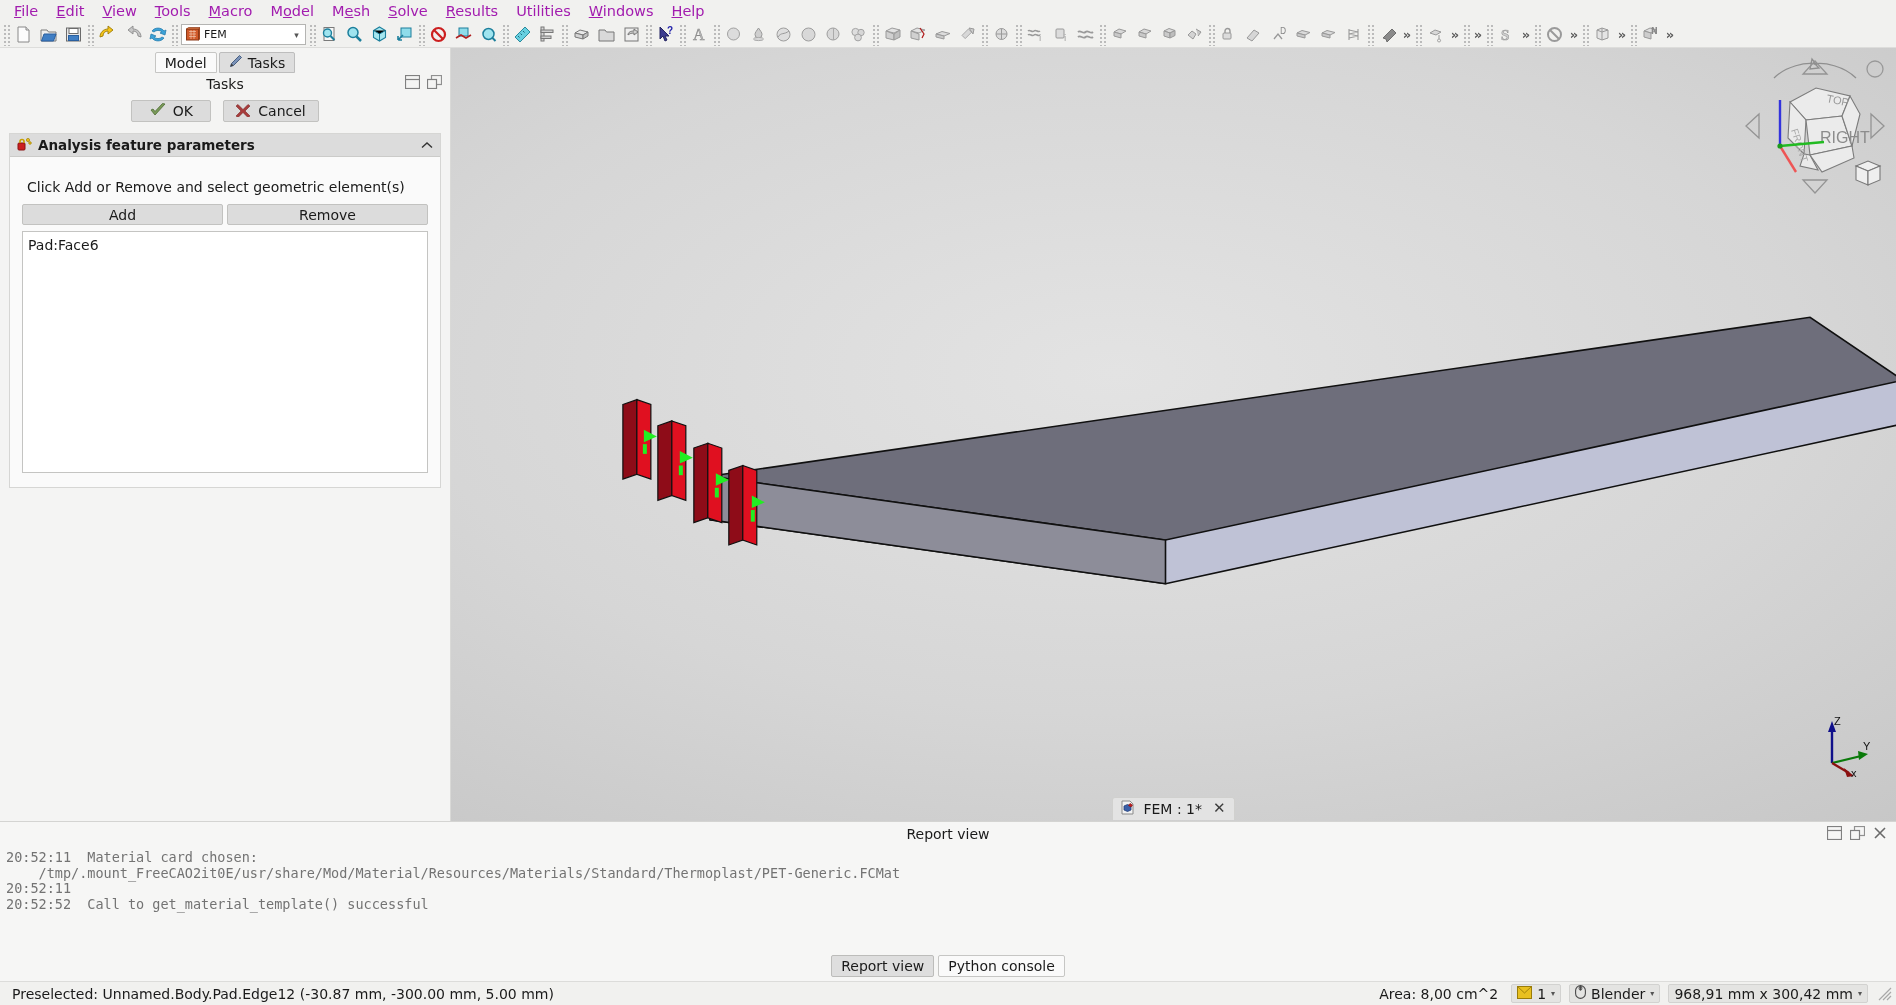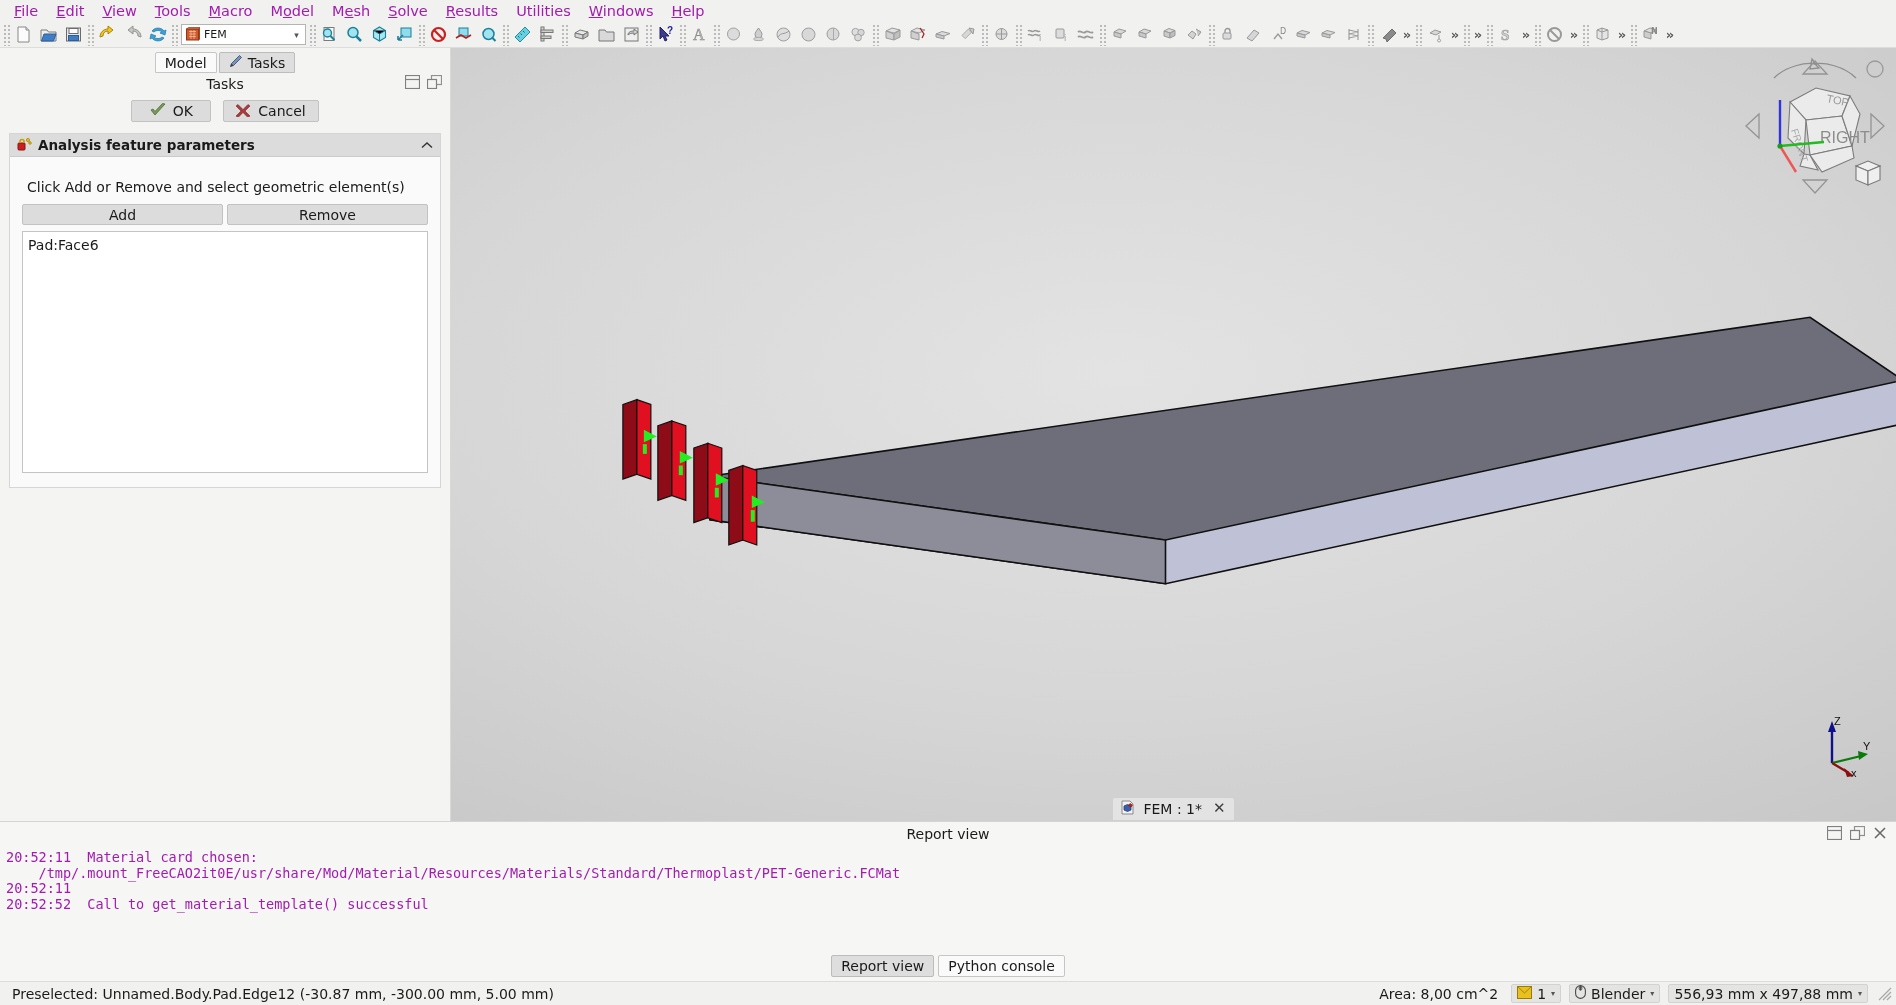--- a/index.html
+++ b/index.html
@@ -215,21 +215,21 @@
   }
   .report-log {
     flex: 1 1 auto;
     background: #f6f6f5;
     font-family: "DejaVu Sans Mono", "Liberation Mono", monospace;
     font-size: 13.5px;
     line-height: 15.5px;
     padding: 4px 6px 0 6px;
     white-space: pre;
     overflow: hidden;
-    color: #a21caf;
+    color: #737373;
   }
   .bottom-tabs {
     height: 30px;
     display: flex; align-items: center; justify-content: center; gap: 4px;
     flex: 0 0 auto;
   }
   .btab {
     height: 22px; padding: 0 9px;
     display: flex; align-items: center;
     font-size: 14px;
@@ -877,21 +877,21 @@
         <svg width="11" height="14" viewBox="0 0 11 14">
             <rect x="0.6" y="0.6" width="9.8" height="12.8" rx="4.9" fill="none" stroke="#4a4a4a" stroke-width="1.1"></rect>
             <path d="M5.5 0.8v4.4" stroke="#4a4a4a" stroke-width="1.1"></path>
             <ellipse cx="5.5" cy="3.2" rx="1.4" ry="2" fill="none" stroke="#4a4a4a" stroke-width="1"></ellipse>
           </svg>
       </span>
       <span>Blender</span>
       <span class="sb-arrow">▾</span>
     </span>
     <span class="sb-box">
-      <span>556,93 mm x 497,88 mm</span>
+      <span>968,91 mm x 300,42 mm</span>
       <span class="sb-arrow">▾</span>
     </span>
     <span class="grip">
       <svg width="14" height="14" viewBox="0 0 14 14">
           <path d="M13 5L5 13M13 9l-4 4M13 1L1 13" stroke="#a8a8a8" stroke-width="1.2"></path>
         </svg>
     </span>
   </div>
 
 </div>

